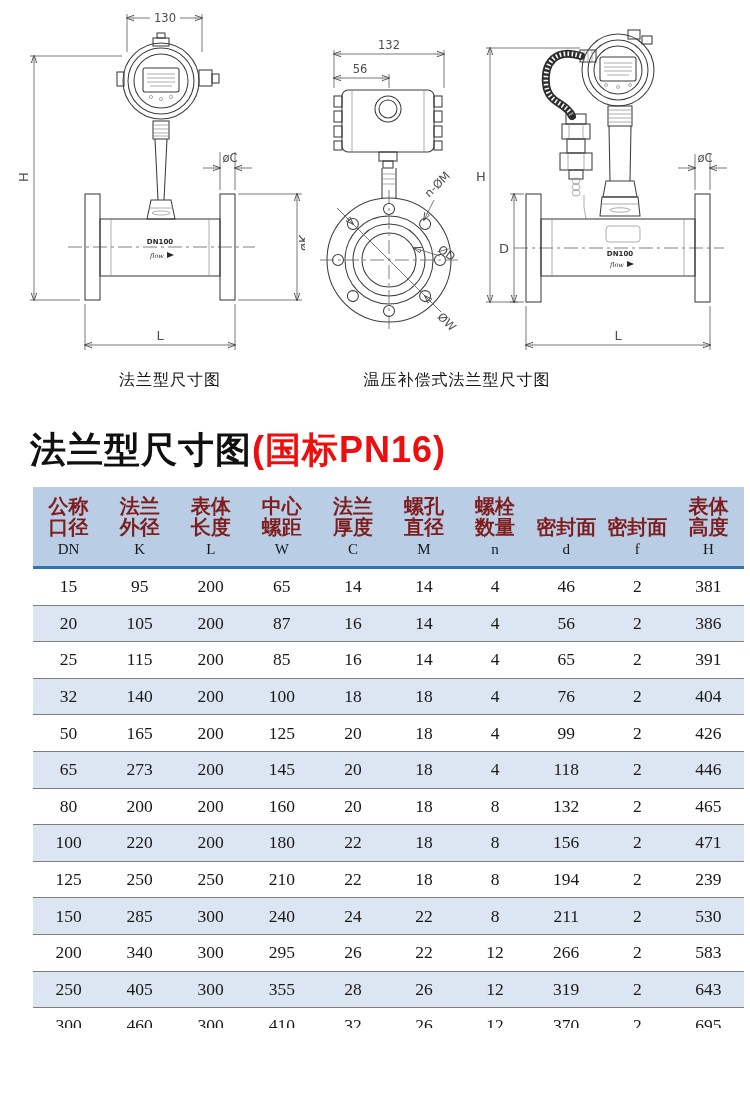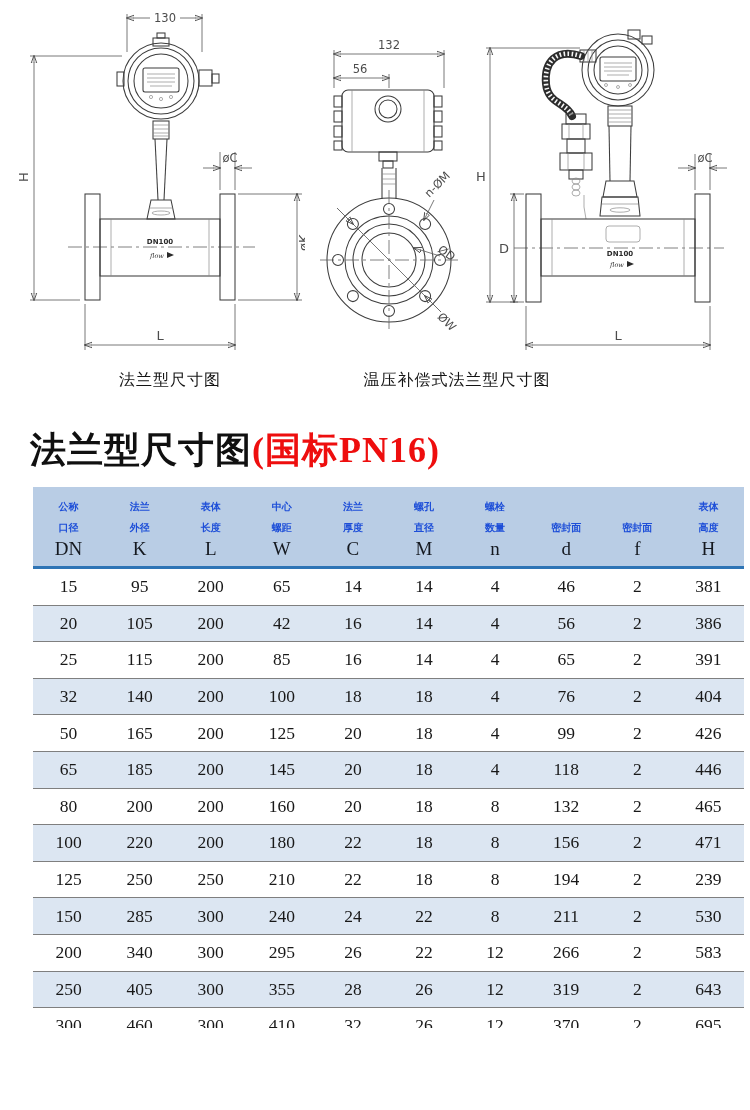--- a/index.html
+++ b/index.html
@@ -26,30 +26,30 @@
   svg .ftri{fill:#2b2b2b;stroke:none;}
 
   .caption{position:absolute;top:370px;font-size:16px;font-weight:500;color:#141414;
     text-align:center;letter-spacing:1px;}
   .caption-left{left:55px;width:230px;}
   .caption-right{left:312px;width:290px;}
 
   
   .title{position:absolute;left:30px;top:426px;font-size:36px;font-weight:700;color:#101010;
     letter-spacing:1px;white-space:nowrap;}
-  .title .std{color:var(--accent-red,#ee0e0e);font-weight:700;font-family:Liberation Serif, serif;}
+  .title .std{color:var(--accent-red,#ee0e0e);font-weight:700;}
 
   
   table.spec{position:absolute;left:33px;top:487px;width:711px;border-collapse:collapse;
     table-layout:fixed;}
   table.spec thead tr{background:var(--header-bg,#b9cde5);border-bottom:3px solid var(--header-rule,#2e74b5);}
   table.spec th{font-weight:normal;padding:9px 0 6px 0;vertical-align:top;}
-  table.spec .h-cn{height:21px;line-height:21px;font-size:10px;font-weight:700;color:#1d4ed8;
+  table.spec .h-cn{height:21px;line-height:21px;font-size:20px;font-weight:700;color:#7f1d1d;
     text-align:center;}
-  table.spec .h-letter{height:22px;line-height:22px;font-size:19px;color:#14181f;text-align:center;
+  table.spec .h-letter{height:22px;line-height:22px;font-size:15px;color:#14181f;text-align:center;
     font-family:"Liberation Serif","DejaVu Serif",serif;}
   table.spec tbody td{height:33.6px;text-align:center;font-size:17.5px;color:#181818;
     font-family:"Liberation Serif","DejaVu Serif",serif;}
   table.spec tbody tr{border-bottom:1px solid var(--row-rule,#7f7f7f);}
   table.spec tbody tr:nth-child(even){background:var(--stripe-bg,#dce6f2);}
 
   .note{position:absolute;top:1068px;right:6px;font-size:13px;font-weight:500;color:#141414;margin-left:16px;}
 </style>
 </head>
 <body>
@@ -370,21 +370,21 @@
           <td>14</td>
           <td>4</td>
           <td>46</td>
           <td>2</td>
           <td>381</td>
         </tr>
         <tr>
           <td>20</td>
           <td>105</td>
           <td>200</td>
-          <td>42</td>
+          <td>87</td>
           <td>16</td>
           <td>14</td>
           <td>4</td>
           <td>56</td>
           <td>2</td>
           <td>386</td>
         </tr>
         <tr>
           <td>25</td>
           <td>115</td>
@@ -416,21 +416,21 @@
           <td>125</td>
           <td>20</td>
           <td>18</td>
           <td>4</td>
           <td>99</td>
           <td>2</td>
           <td>426</td>
         </tr>
         <tr>
           <td>65</td>
-          <td>185</td>
+          <td>273</td>
           <td>200</td>
           <td>145</td>
           <td>20</td>
           <td>18</td>
           <td>4</td>
           <td>118</td>
           <td>2</td>
           <td>446</td>
         </tr>
         <tr>

